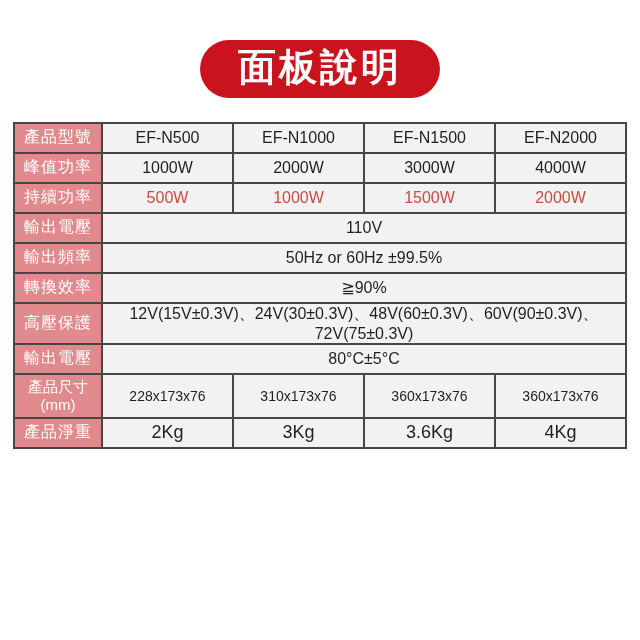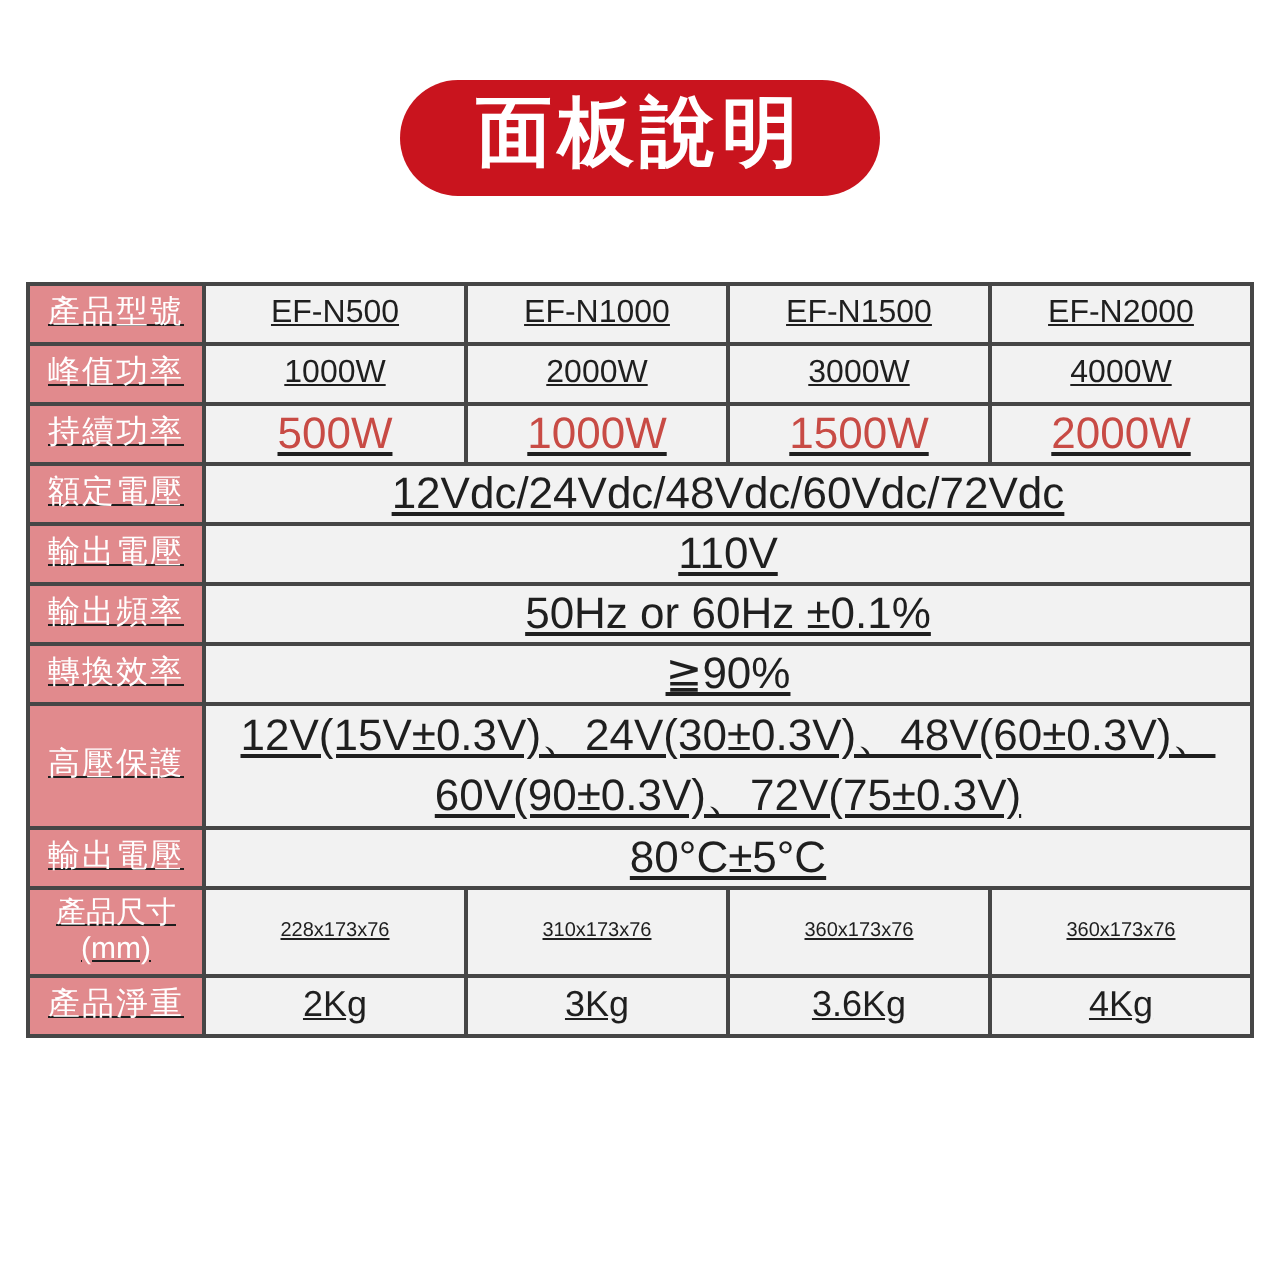--- a/index.html
+++ b/index.html
@@ -18,44 +18,43 @@
     background: #c9141e;
     color: #ffffff;
     font-size: 38px;
     font-weight: 700;
     letter-spacing: 3px;
     padding: 7px 38px 9px 38px;
     border-radius: 40px;
     line-height: 1.1;
   }
   table.spec {
-    margin: 43px auto 0 auto;
+    margin: 24px auto 0 auto;
     width: 612px;
     border-collapse: collapse;
     table-layout: fixed;
-    text-decoration: underline;
   }
   table.spec td {
     border: 2px solid #464646;
     text-align: center;
     vertical-align: middle;
     padding: 0 2px;
     background: #f2f2f2;
-    font-size: 22px;
+    font-size: 16px;
     height: 28px;
   }
   table.spec td.label {
     background: #e18a8d;
     color: #ffffff;
     font-size: 16px;
     letter-spacing: 1px;
     padding: 0;
   }
   tr.r-size td { height: 42px; }
-  tr.r-size td.val { font-size: 10px; }
+  tr.r-size td.val { font-size: 14px; }
   tr.r-size td.label { font-size: 15px; line-height: 1.2; letter-spacing: 0; }
   tr.r-weight td.val { font-size: 18px; }
   td.red-val { color: #c84b45; }
   td.small-val { font-size: 13px; letter-spacing: 0; }
   tr.r-model td.val, tr.r-peak td.val { font-size: 16px; }
 </style>
 </head>
 <body>
 
 <div class="badge">
@@ -86,30 +85,26 @@
       <td class="val">4000W</td>
     </tr>
     <tr>
       <td class="label">持續功率</td>
       <td class="val red-val">500W</td>
       <td class="val red-val">1000W</td>
       <td class="val red-val">1500W</td>
       <td class="val red-val">2000W</td>
     </tr>
     <tr>
-      <td class="label">額定電壓</td>
-      <td class="val" colspan="4">12Vdc/24Vdc/48Vdc/60Vdc/72Vdc</td>
-    </tr>
-    <tr>
       <td class="label">輸出電壓</td>
       <td class="val" colspan="4">110V</td>
     </tr>
     <tr>
       <td class="label">輸出頻率</td>
-      <td class="val" colspan="4">50Hz or 60Hz ±0.1%</td>
+      <td class="val" colspan="4">50Hz or 60Hz ±99.5%</td>
     </tr>
     <tr>
       <td class="label">轉換效率</td>
       <td class="val" colspan="4">≧90%</td>
     </tr>
     <tr>
       <td class="label">高壓保護</td>
       <td class="val small-val" colspan="4">12V(15V±0.3V)、24V(30±0.3V)、48V(60±0.3V)、60V(90±0.3V)、72V(75±0.3V)</td>
     </tr>
     <tr>

